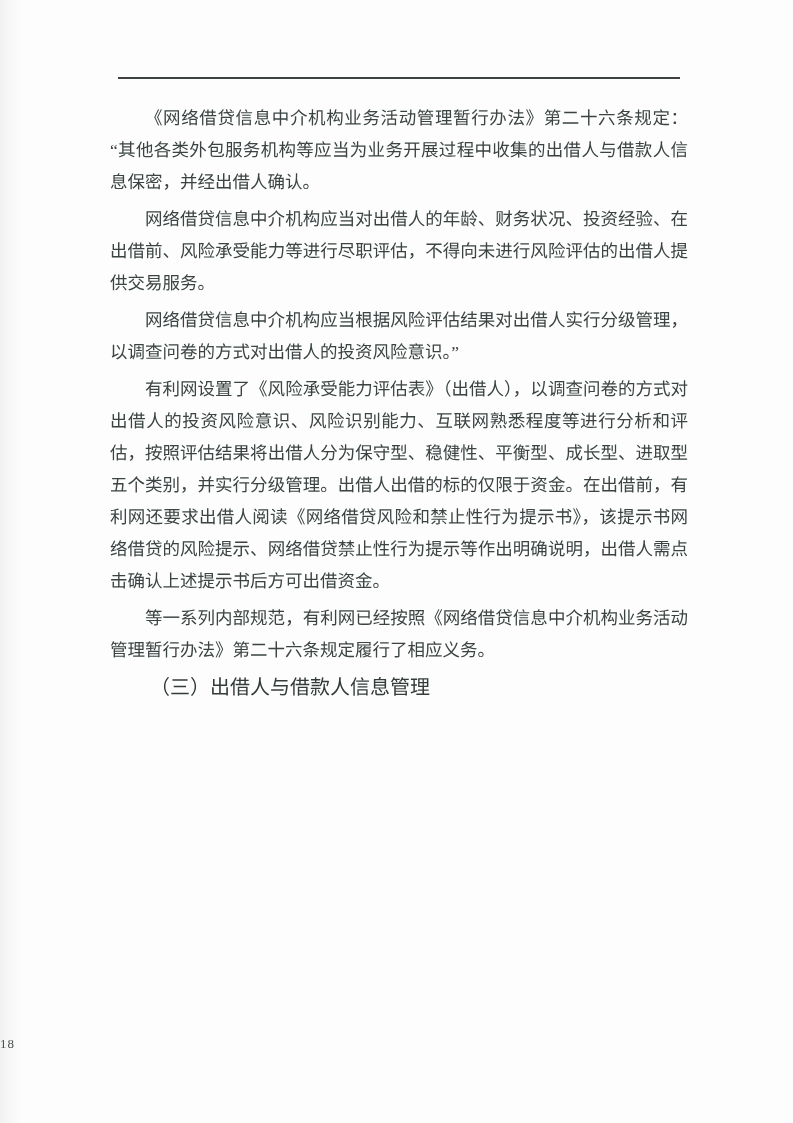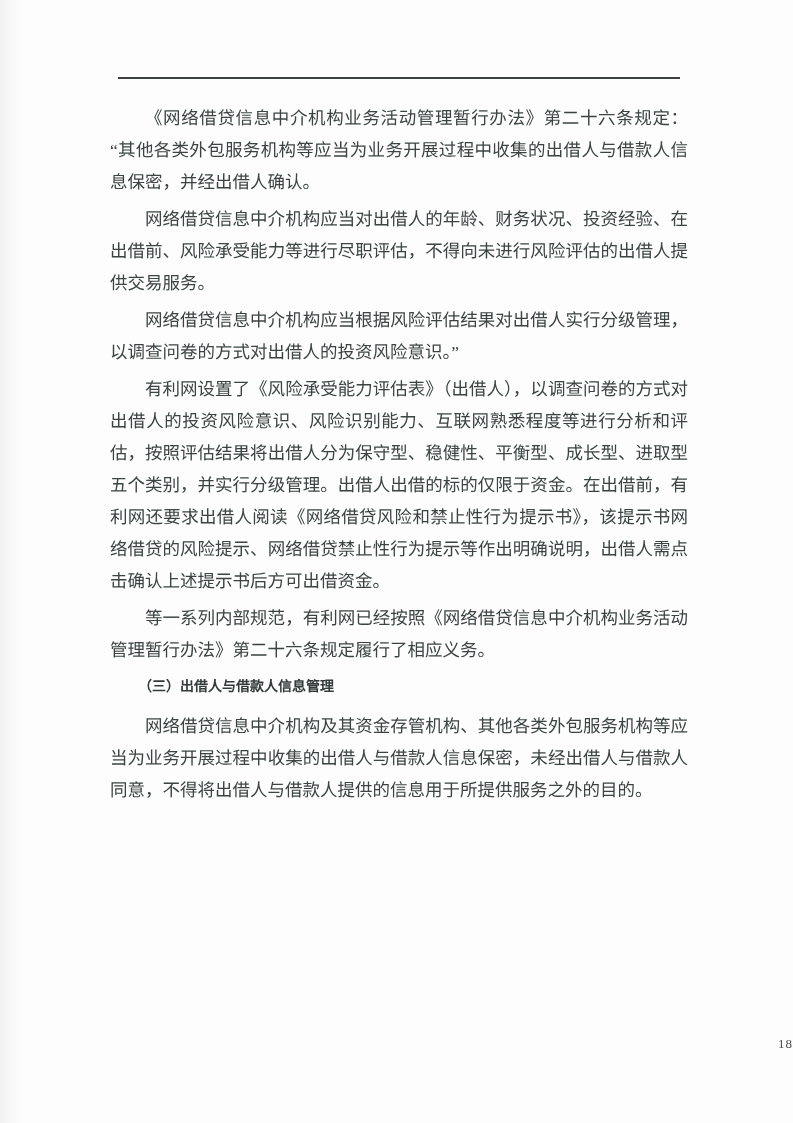--- a/index.html
+++ b/index.html
@@ -41,46 +41,45 @@
     text-align: justify;
     text-justify: inter-ideograph;
   }
   .para {
     margin: 0 0 5px 0;
     text-indent: 2em;
   }
   .section-heading {
     margin: 3px 0 7px 0;
     text-indent: 2em;
-    font-weight: bold;
-    font-size: 14px;
+    font-weight: normal;
+    font-size: 20px;
     line-height: 32px;
     color: #343c3b;
   }
   .page-footer {
     position: absolute;
     left: 0;
     top: 1036px;
     width: 100%;
-    text-align: right;
+    text-align: left;
     font-size: 13px;
     color: #4a4f4e;
     letter-spacing: 1px;
   }
 </style>
 </head>
 <body>
 
 <div class="scan-edge"></div>
 
 <div class="header-rule"></div>
 
 <main class="content">
   <p class="para">《网络借贷信息中介机构业务活动管理暂行办法》第二十六条规定：“其他各类外包服务机构等应当为业务开展过程中收集的出借人与借款人信息保密，并经出借人确认。</p>
   <p class="para">网络借贷信息中介机构应当对出借人的年龄、财务状况、投资经验、在出借前、风险承受能力等进行尽职评估，不得向未进行风险评估的出借人提供交易服务。</p>
   <p class="para">网络借贷信息中介机构应当根据风险评估结果对出借人实行分级管理，以调查问卷的方式对出借人的投资风险意识。”</p>
   <p class="para">有利网设置了《风险承受能力评估表》（出借人），以调查问卷的方式对出借人的投资风险意识、风险识别能力、互联网熟悉程度等进行分析和评估，按照评估结果将出借人分为保守型、稳健性、平衡型、成长型、进取型五个类别，并实行分级管理。出借人出借的标的仅限于资金。在出借前，有利网还要求出借人阅读《网络借贷风险和禁止性行为提示书》，该提示书网络借贷的风险提示、网络借贷禁止性行为提示等作出明确说明，出借人需点击确认上述提示书后方可出借资金。</p>
   <p class="para">等一系列内部规范，有利网已经按照《网络借贷信息中介机构业务活动管理暂行办法》第二十六条规定履行了相应义务。</p>
   <h3 class="section-heading">（三）出借人与借款人信息管理</h3>
-  <p class="para">网络借贷信息中介机构及其资金存管机构、其他各类外包服务机构等应当为业务开展过程中收集的出借人与借款人信息保密，未经出借人与借款人同意，不得将出借人与借款人提供的信息用于所提供服务之外的目的。</p>
 </main>
 
 <div class="page-footer">18</div>
 
 </body></html>

